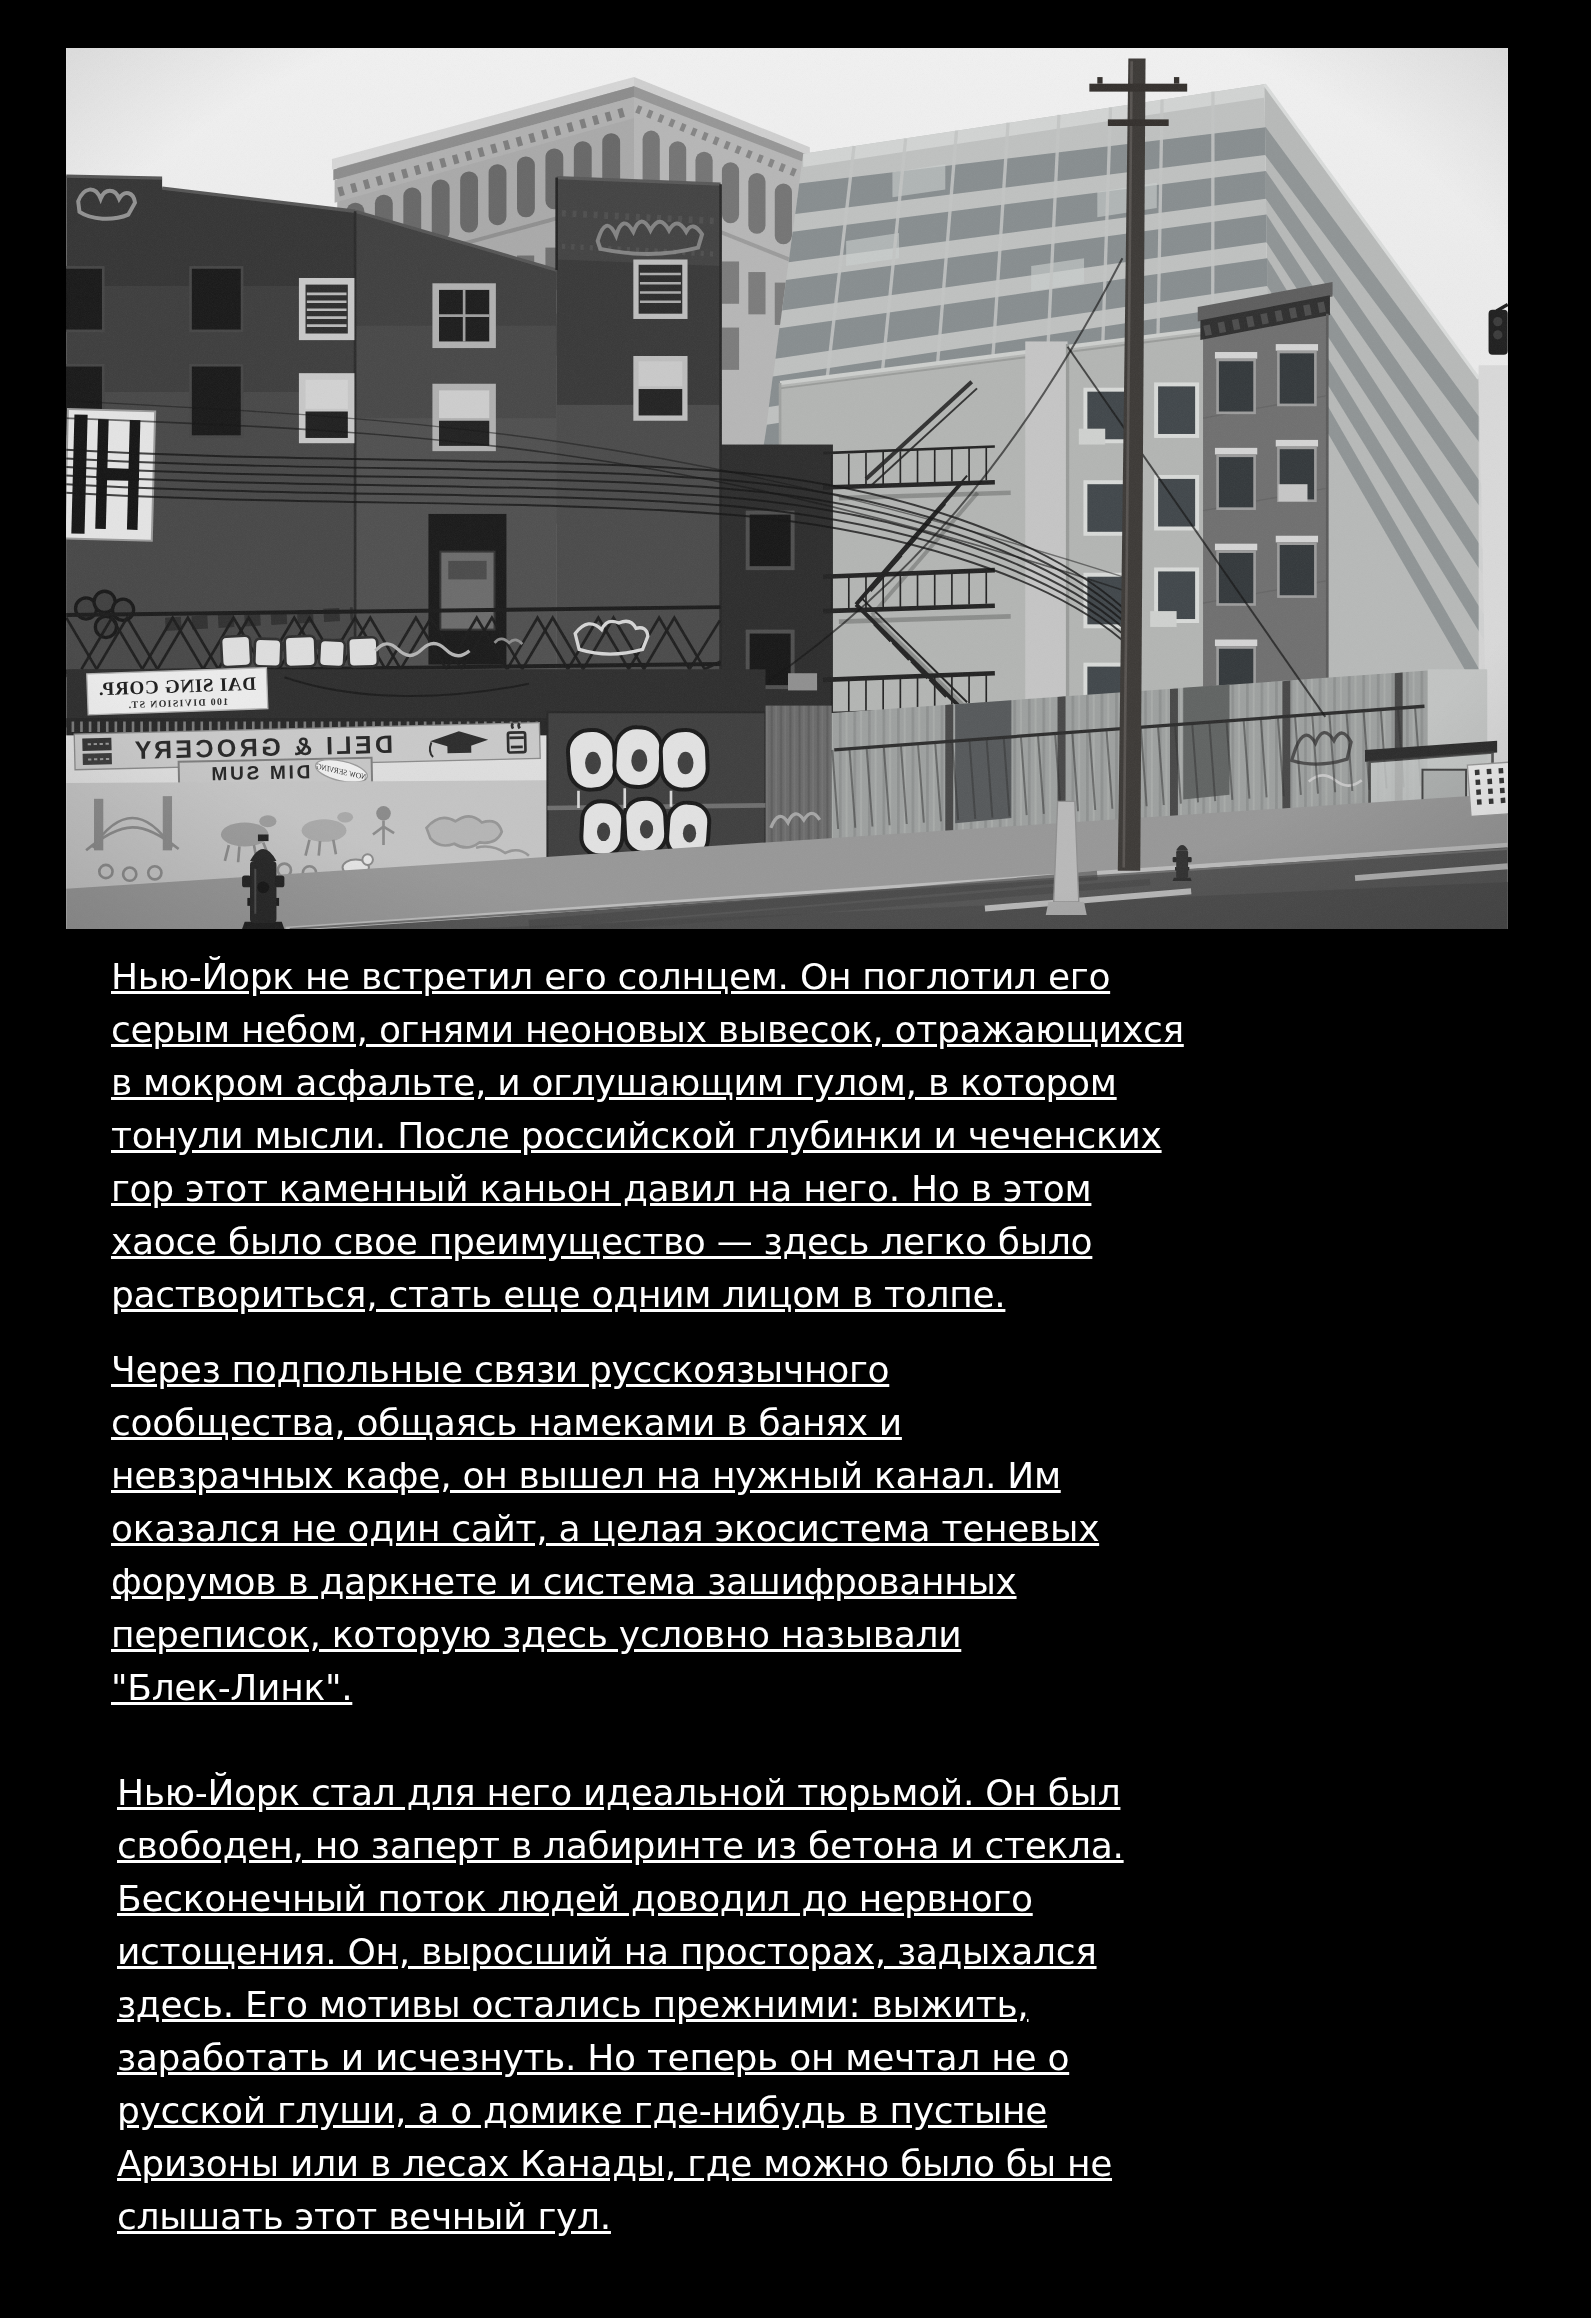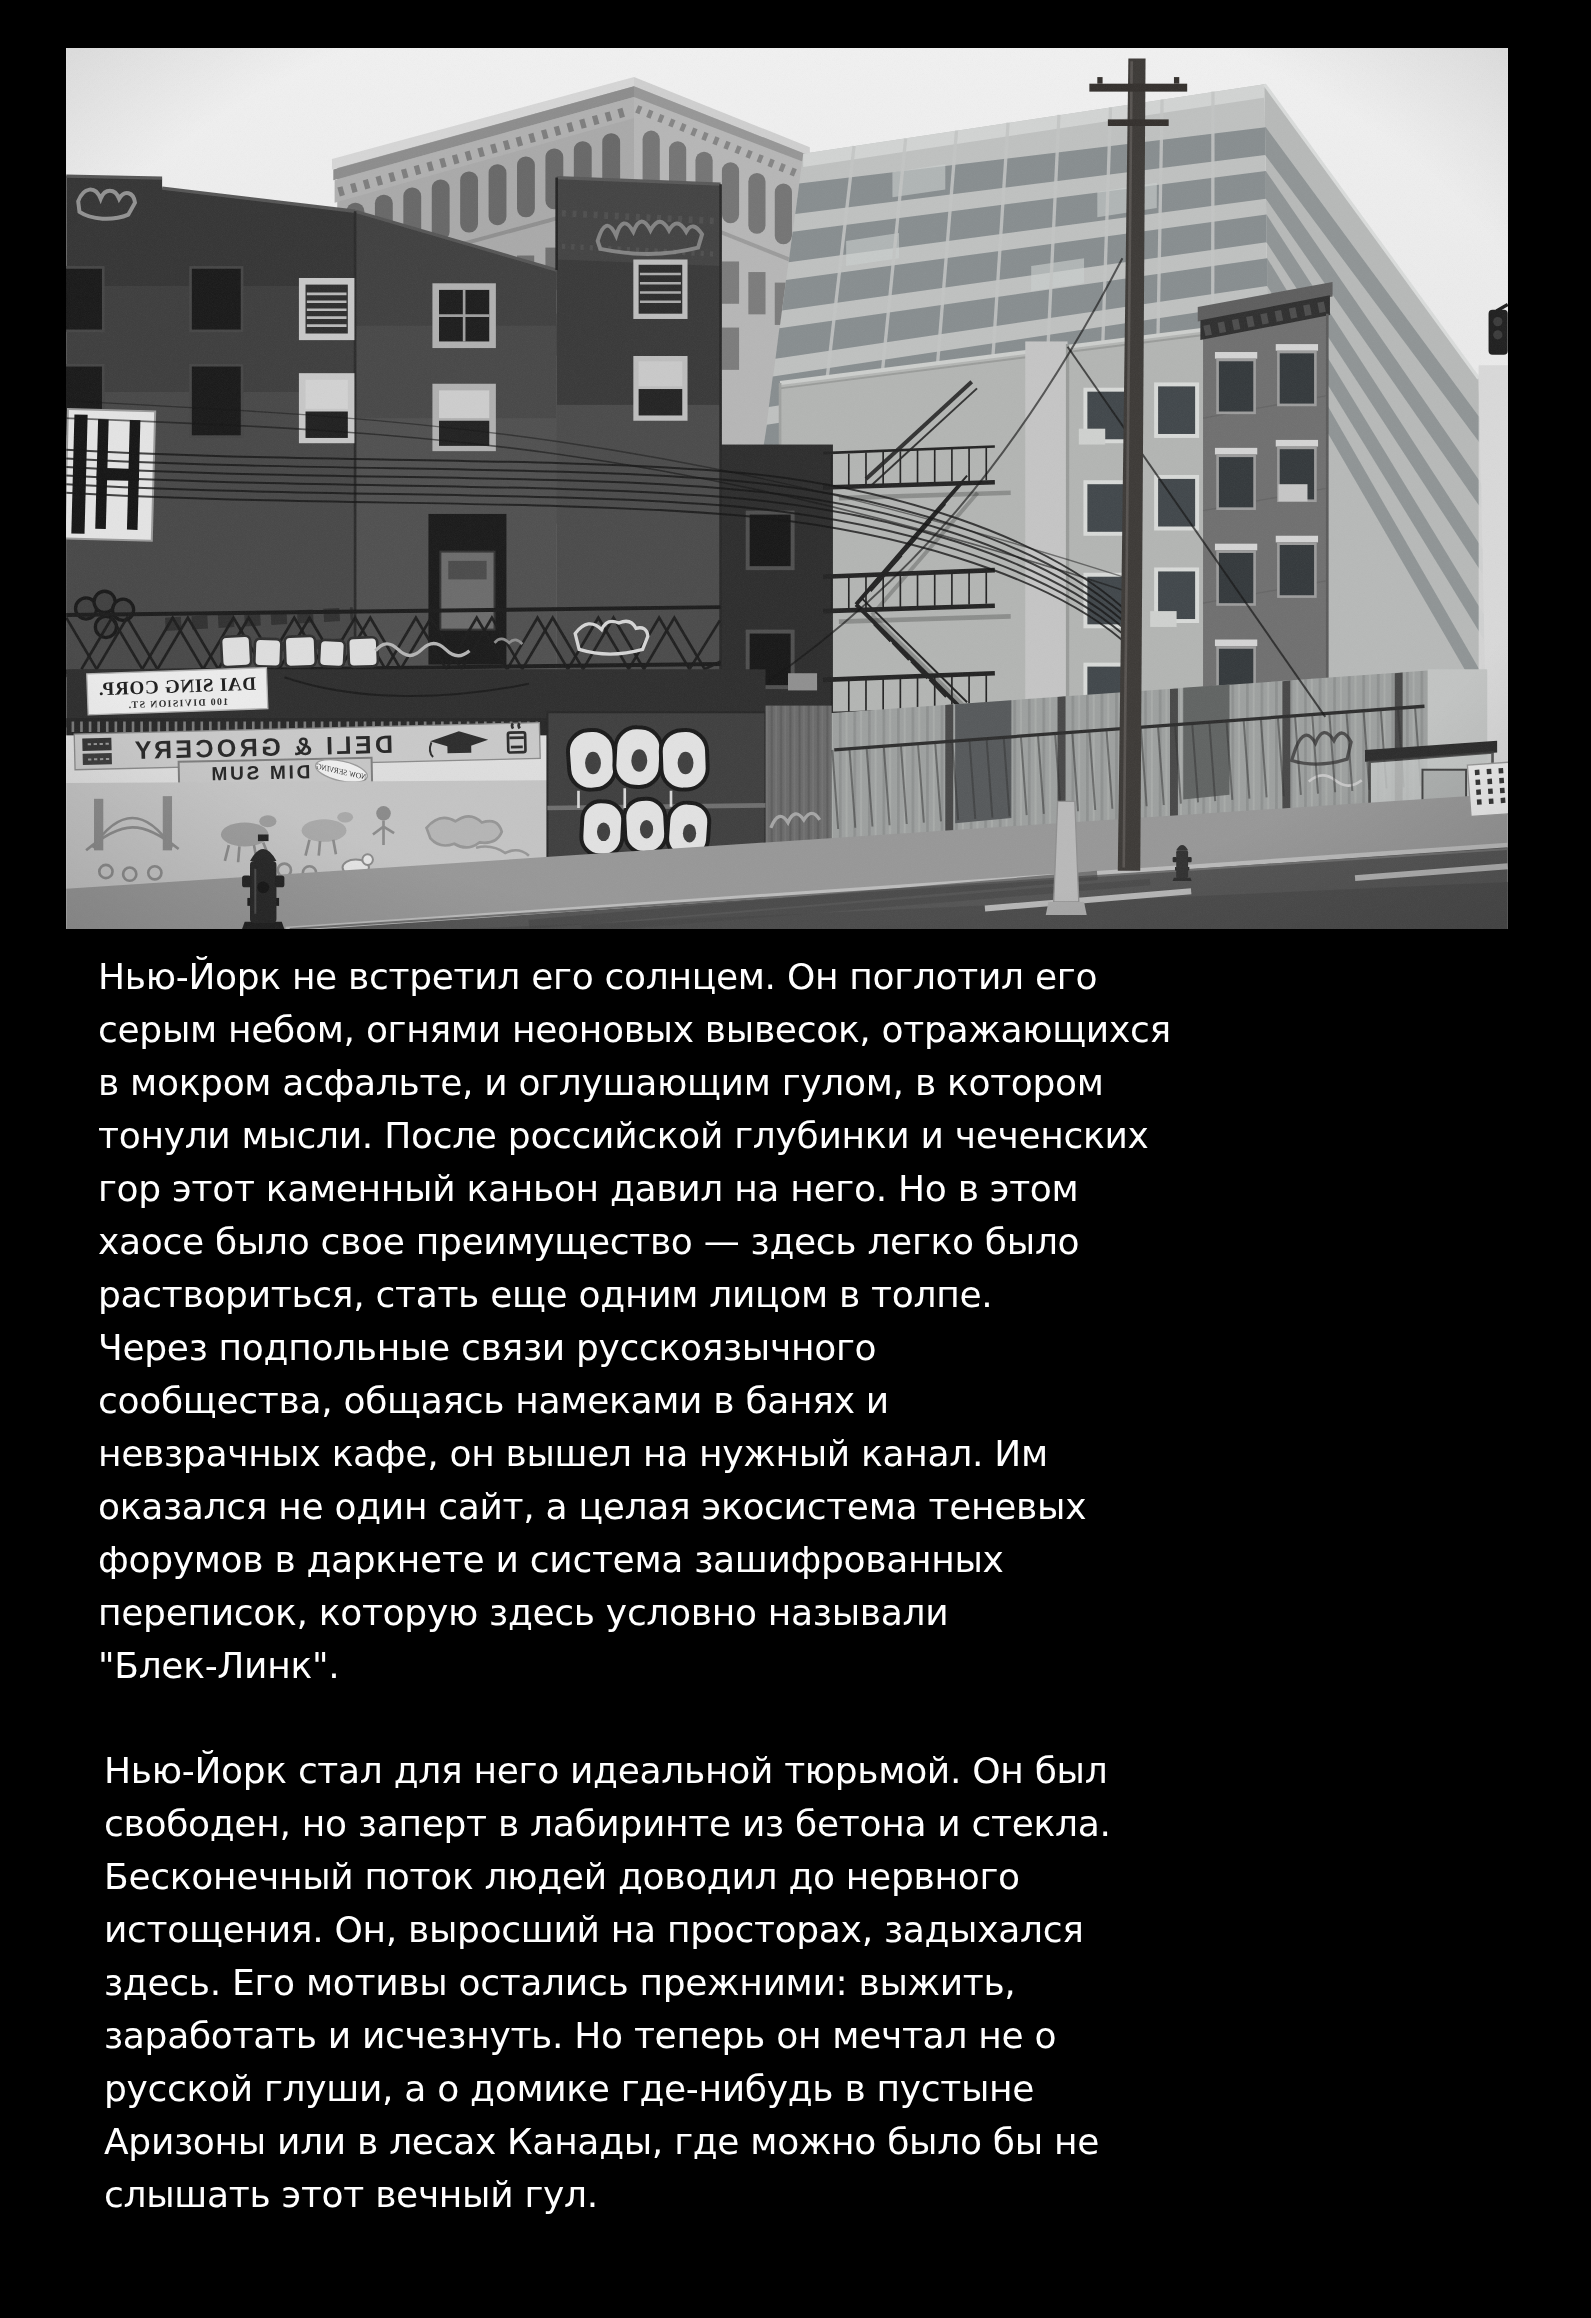--- a/index.html
+++ b/index.html
@@ -1,22 +1,22 @@
 <!DOCTYPE html>
 <html style="font-size:10.6px"><head>
 <meta charset="utf-8">
 <style>
   html,body{margin:0;padding:0;background:#000;}
   .page{position:relative;width:1592px;height:2319px;background:#000;overflow:hidden;
         font-family:"DejaVu Sans",sans-serif;}
   .photo{position:absolute;left:66px;top:48px;width:1442px;height:881px;margin:0;background:#e9e9e9;}
   .photo svg{display:block;width:100%;height:100%;}
-  .story{position:absolute;left:98px;top:950px;width:1375px;color:#fff;}
+  .story{position:absolute;left:111px;top:950px;width:1375px;color:#fff;text-decoration:underline;}
   .story p{margin:0;white-space:pre-line;font-size:36px;line-height:53px;letter-spacing:-0.3px;}
-  .story p.p2{}
+  .story p.p2{margin-top:22px;}
   .story p.p3{margin-top:52px;padding-left:6px;}
 </style>
 </head>
 <body>
 
 <div class="page">
 
   <figure class="photo">
     <svg viewBox="0 0 2181 1333" xmlns="http://www.w3.org/2000/svg">
       <defs>

